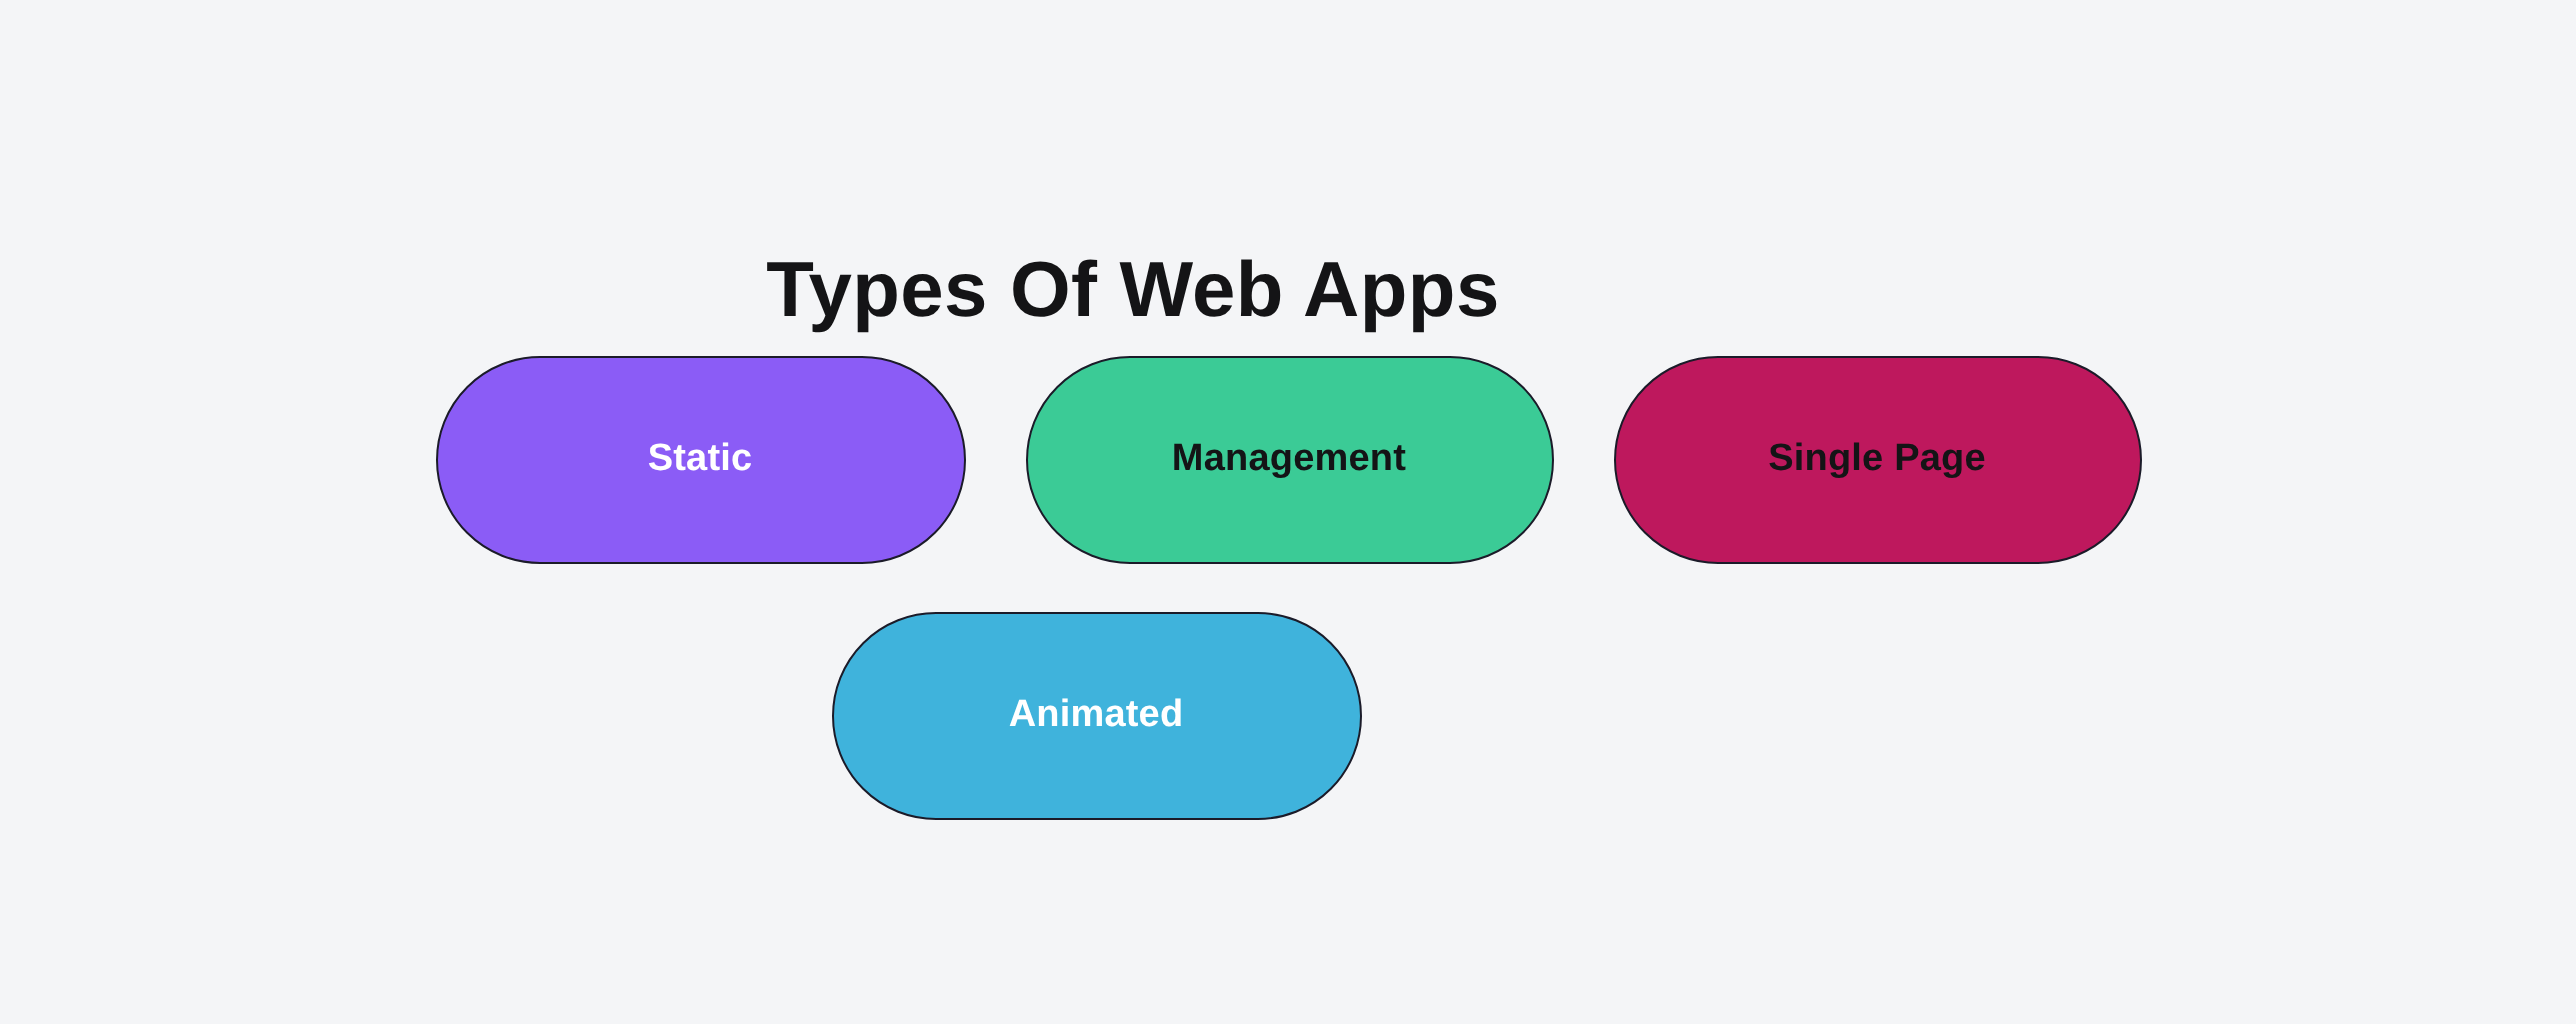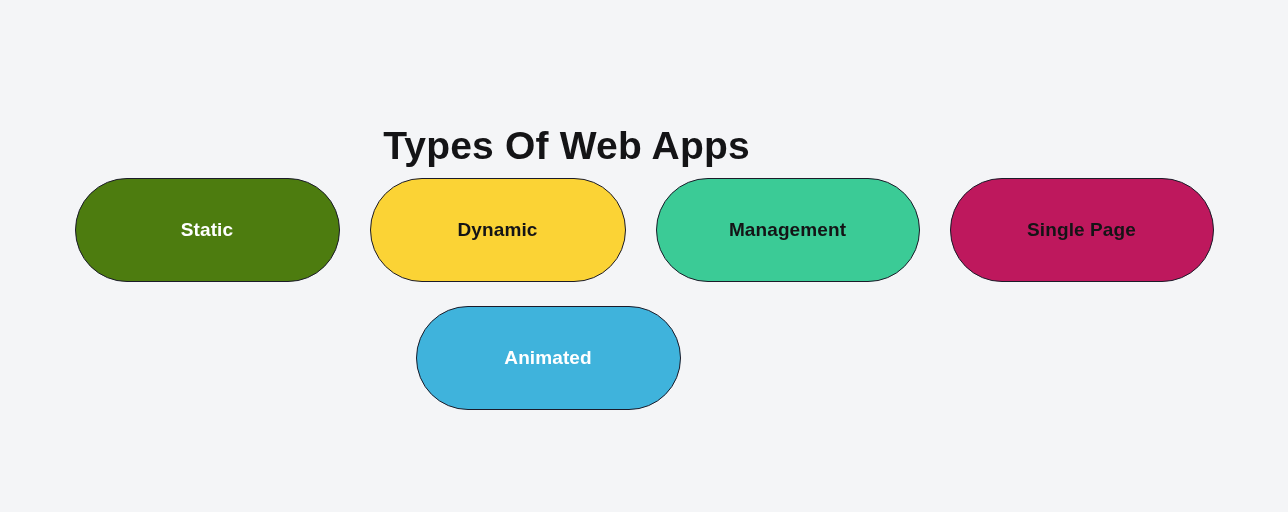--- a/index.html
+++ b/index.html
@@ -95,27 +95,24 @@
 </style>
 </head>
 <body style="background: rgb(244, 245, 247);">
 
 <div class="canvas">
 
   <div class="page-title" style="color: rgb(20, 20, 22);">Types Of Web Apps</div>
 
   <div class="pill-row row-one">
 
-    <div class="pill w-static" style="background-color: #4d7c0f; color: rgb(255, 255, 255); border-color: rgb(27, 27, 41);">
+    <div class="pill w-static" style="background-color: #8b5cf6; color: rgb(255, 255, 255); border-color: rgb(27, 27, 41);">
       <span class="pill-label">Static</span>
     </div>
 
-    <div class="pill w-dynamic" style="background-color: rgb(251, 211, 53); color: rgb(20, 20, 22); border-color: rgb(27, 27, 41);">
-      <span class="pill-label">Dynamic</span>
-    </div>
 
     <div class="pill w-ecommerce" style="background-color: rgb(59, 203, 150); color: rgb(20, 20, 22); border-color: rgb(27, 27, 41);">
       <span class="pill-label">Management</span>
     </div>
 
     <div class="pill w-singlepage" style="background-color: #be185d; color: rgb(20, 20, 22); border-color: rgb(27, 27, 41);">
       <span class="pill-label">Single Page</span>
     </div>
 
   </div>

